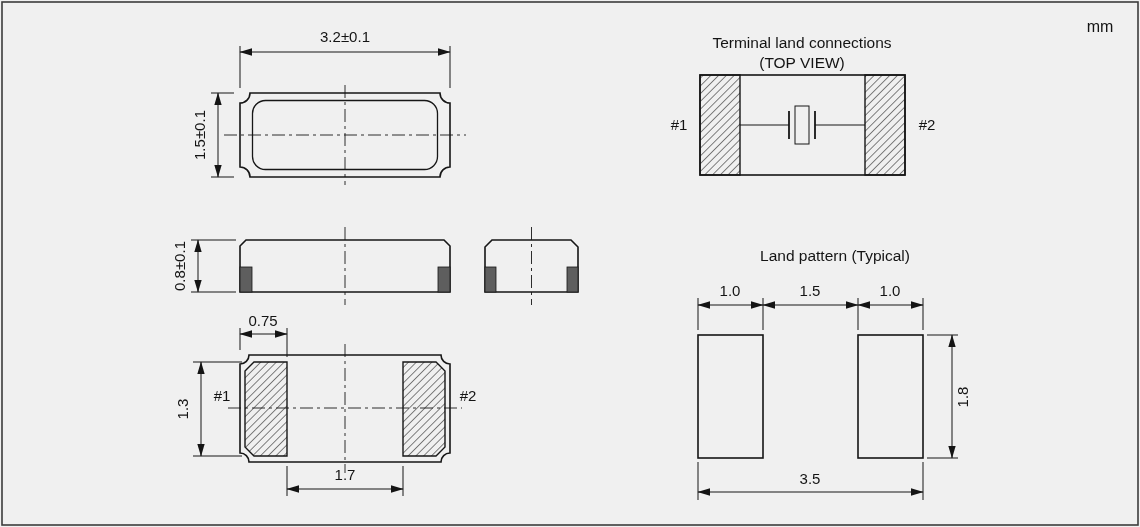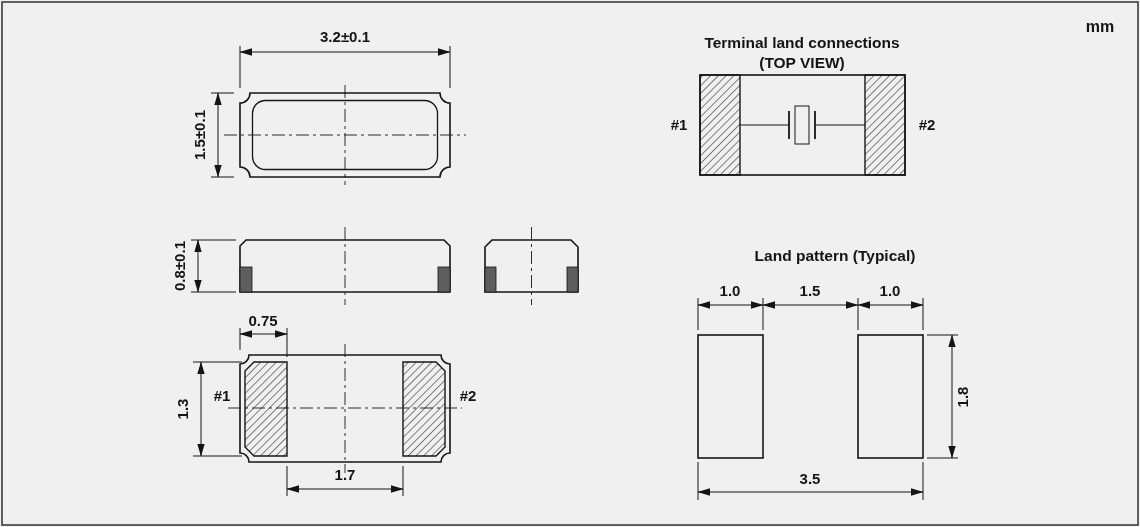--- a/index.html
+++ b/index.html
@@ -1,17 +1,17 @@
 <!DOCTYPE html>
 <html style="--bg: #f0f0f0;"><head>
 <meta charset="utf-8">
 <style>
   html,body{margin:0;padding:0;background:#e9e9e9;}
   .stage{width:1140px;height:527px;background:var(--bg,#f0f0f0);position:relative;
-         font-family:"Liberation Sans",sans-serif;overflow:hidden;font-weight:bold;}
+         font-family:"Liberation Sans",sans-serif;overflow:hidden;}
   svg{display:block;}
   .ol{fill:none;stroke:#161616;stroke-width:1.6;stroke-linejoin:miter;}
   .ol2{fill:none;stroke:#161616;stroke-width:1.3;}
   .th{stroke:#161616;stroke-width:1;fill:none;}
   .cl{stroke:#161616;stroke-width:0.9;fill:none;stroke-dasharray:13 4 3 4;}
   .dim{stroke:#161616;stroke-width:1;fill:none;}
   .hatch{fill:url(#hatch);stroke:#161616;stroke-width:1.4;}
   .mark{fill:#5e5e5e;stroke:#161616;stroke-width:0.8;}
   text{fill:#141414;font-size:15px;font-family:"Liberation Sans",sans-serif;}
   .t-mid{text-anchor:middle;}

